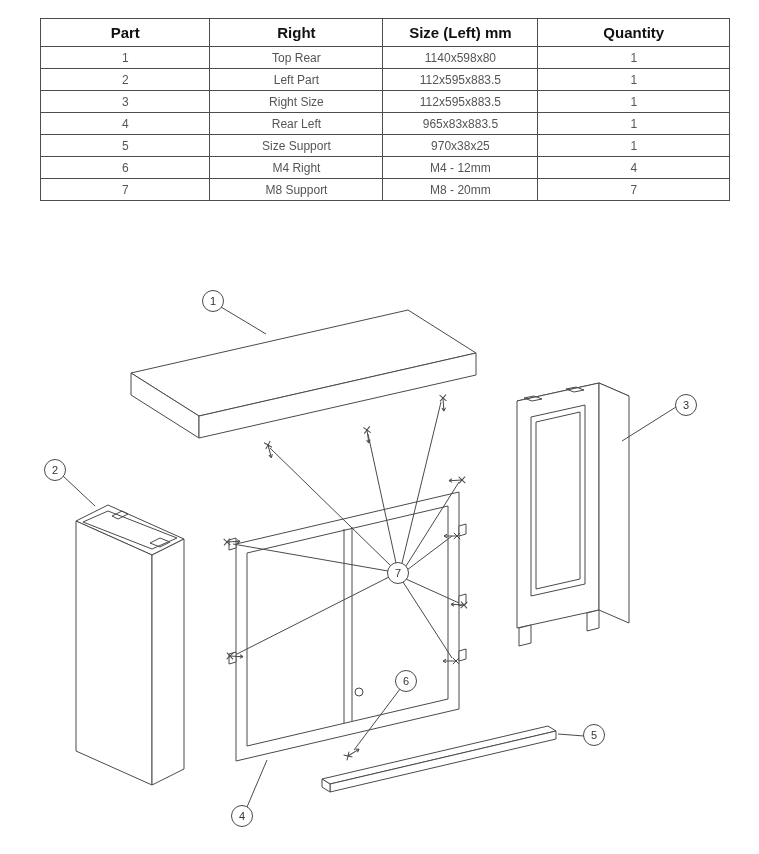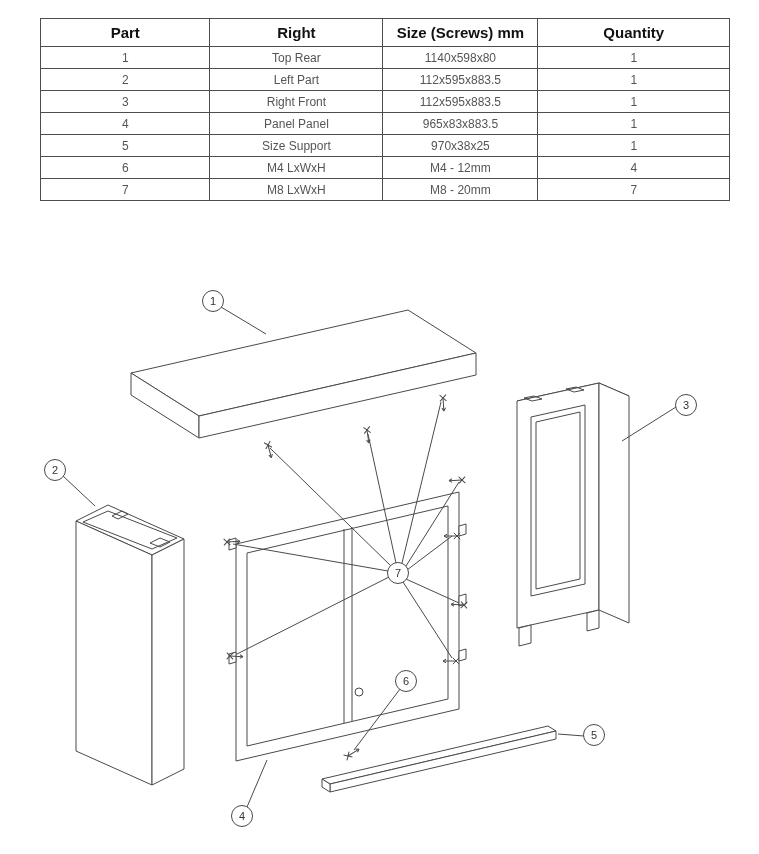--- a/index.html
+++ b/index.html
@@ -23,64 +23,64 @@
     <colgroup>
       <col style="width:24.6%">
         <col style="width:25.1%">
         <col style="width:22.5%">
         <col style="width:27.8%">
     </colgroup>
     <thead>
       <tr>
         <th>Part</th>
         <th>Right</th>
-        <th>Size (Screws) mm</th>
+        <th>Size (Left) mm</th>
         <th>Quantity</th>
       </tr>
     </thead>
     <tbody>
       <tr>
         <td>1</td>
         <td>Top Rear</td>
         <td>1140x598x80</td>
         <td>1</td>
       </tr>
       <tr>
         <td>2</td>
         <td>Left Part</td>
         <td>112x595x883.5</td>
         <td>1</td>
       </tr>
       <tr>
         <td>3</td>
-        <td>Right Front</td>
+        <td>Right Size</td>
         <td>112x595x883.5</td>
         <td>1</td>
       </tr>
       <tr>
         <td>4</td>
-        <td>Panel Panel</td>
+        <td>Rear Left</td>
         <td>965x83x883.5</td>
         <td>1</td>
       </tr>
       <tr>
         <td>5</td>
         <td>Size Support</td>
         <td>970x38x25</td>
         <td>1</td>
       </tr>
       <tr>
         <td>6</td>
-        <td>M4 LxWxH</td>
+        <td>M4 Right</td>
         <td>M4 - 12mm</td>
         <td>4</td>
       </tr>
       <tr>
         <td>7</td>
-        <td>M8 LxWxH</td>
+        <td>M8 Support</td>
         <td>M8 - 20mm</td>
         <td>7</td>
       </tr>
     </tbody>
   </table>
 </div>
 
 <svg id="diagram" width="759" height="640" viewBox="0 214 759 640" xmlns="http://www.w3.org/2000/svg">
 
   <defs>

